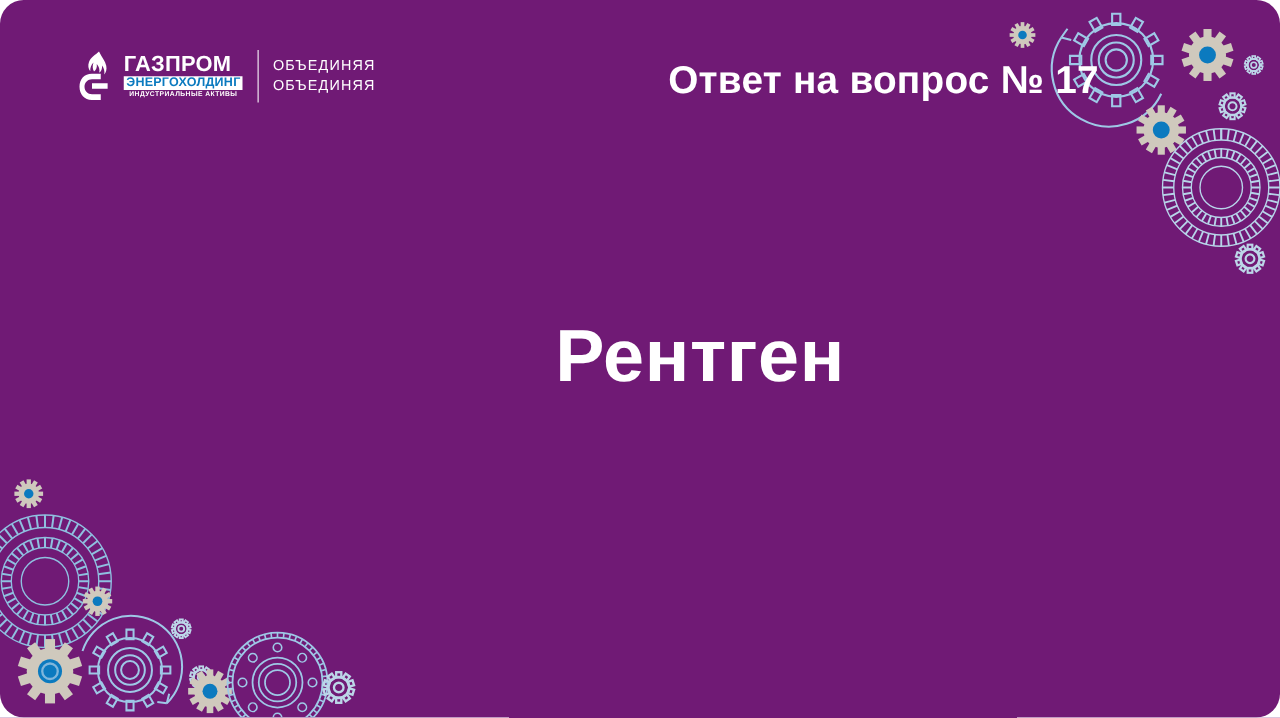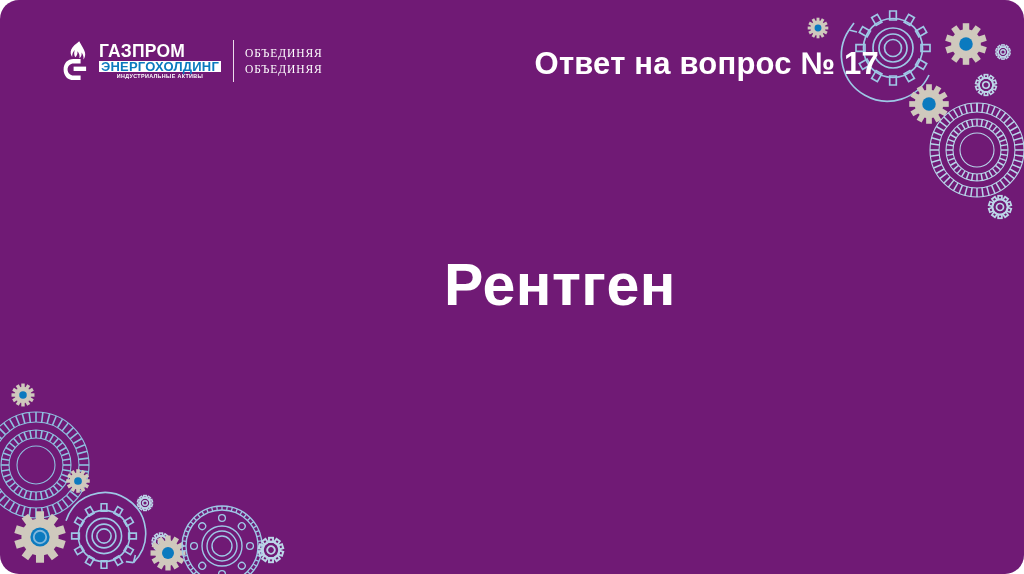--- a/index.html
+++ b/index.html
@@ -54,21 +54,21 @@
     font-size: 17.5px;
     letter-spacing: 0.2px;
     line-height: 18px;
     white-space: nowrap;
   }
   .logo-word-sub {
     background: #ffffff;
     color: #0b7abf;
     font-family: "Liberation Sans", sans-serif;
     font-weight: bold;
-    font-size: 13px;
+    font-size: 10px;
     letter-spacing: 0.2px;
     line-height: 10px;
     padding: 0.5px 2px 0.5px 2px;
     margin-top: 1px;
     white-space: nowrap;
     text-align: center;
   }
   .logo-word-sub2 {
     color: #ffffff;
     font-family: "Liberation Sans", sans-serif;
@@ -86,21 +86,21 @@
     background: rgba(255,255,255,0.85);
     margin: 0 11px 0 12px;
   }
   .logo-tagline {
     display: flex;
     flex-direction: column;
     justify-content: center;
   }
   .logo-tagline span {
     color: #ffffff;
-    font-family: Liberation Serif, serif;
+    font-family: Liberation Sans, sans-serif;
     font-size: 11.5px;
     letter-spacing: 0.9px;
     line-height: 16px;
     white-space: nowrap;
   }
 
   
   .slide-title {
     position: absolute;
     left: 0;

